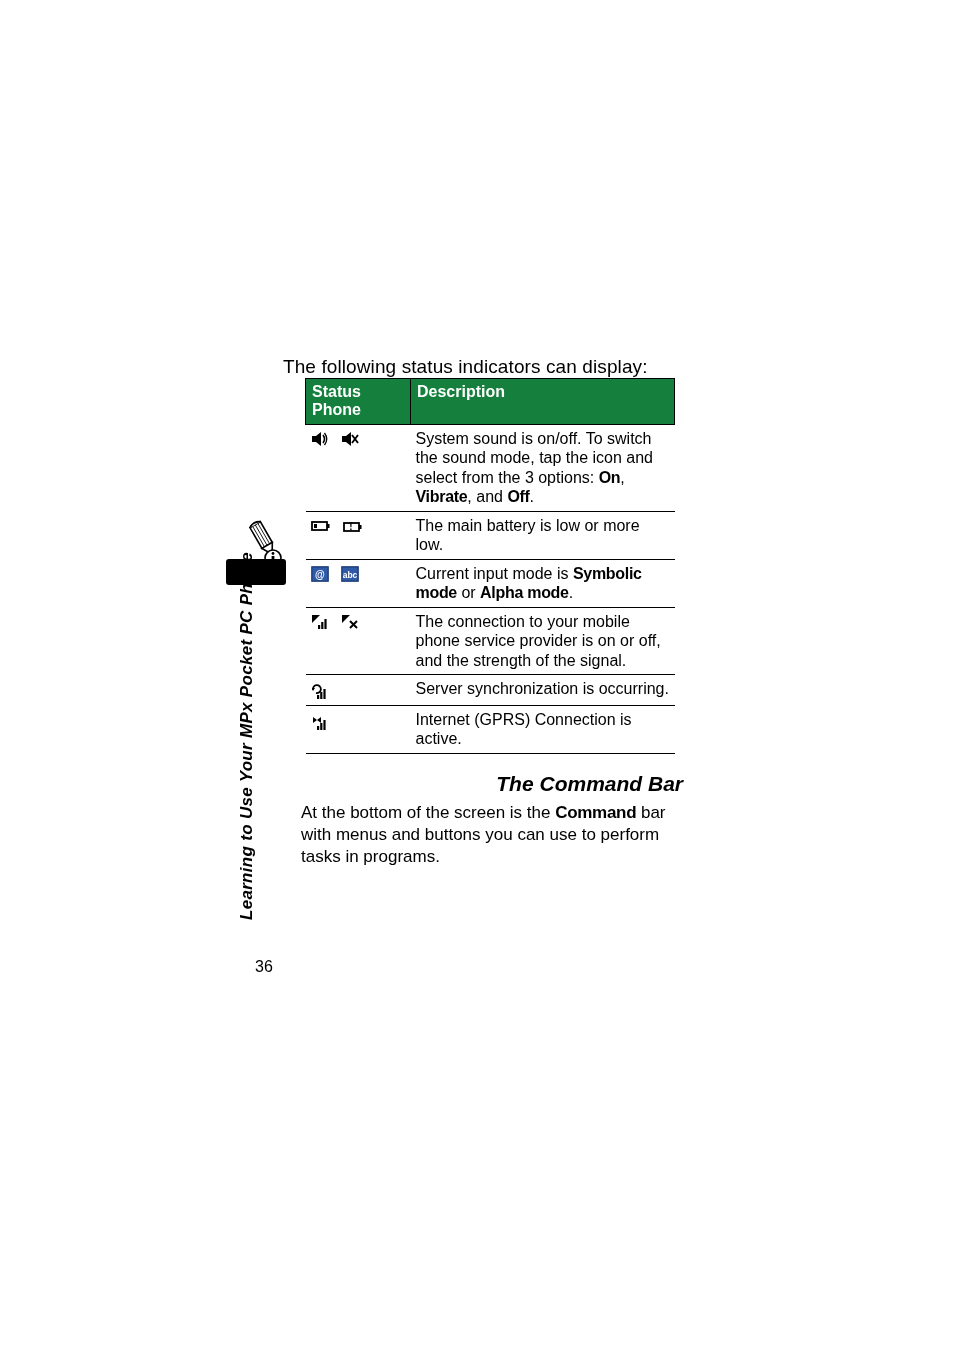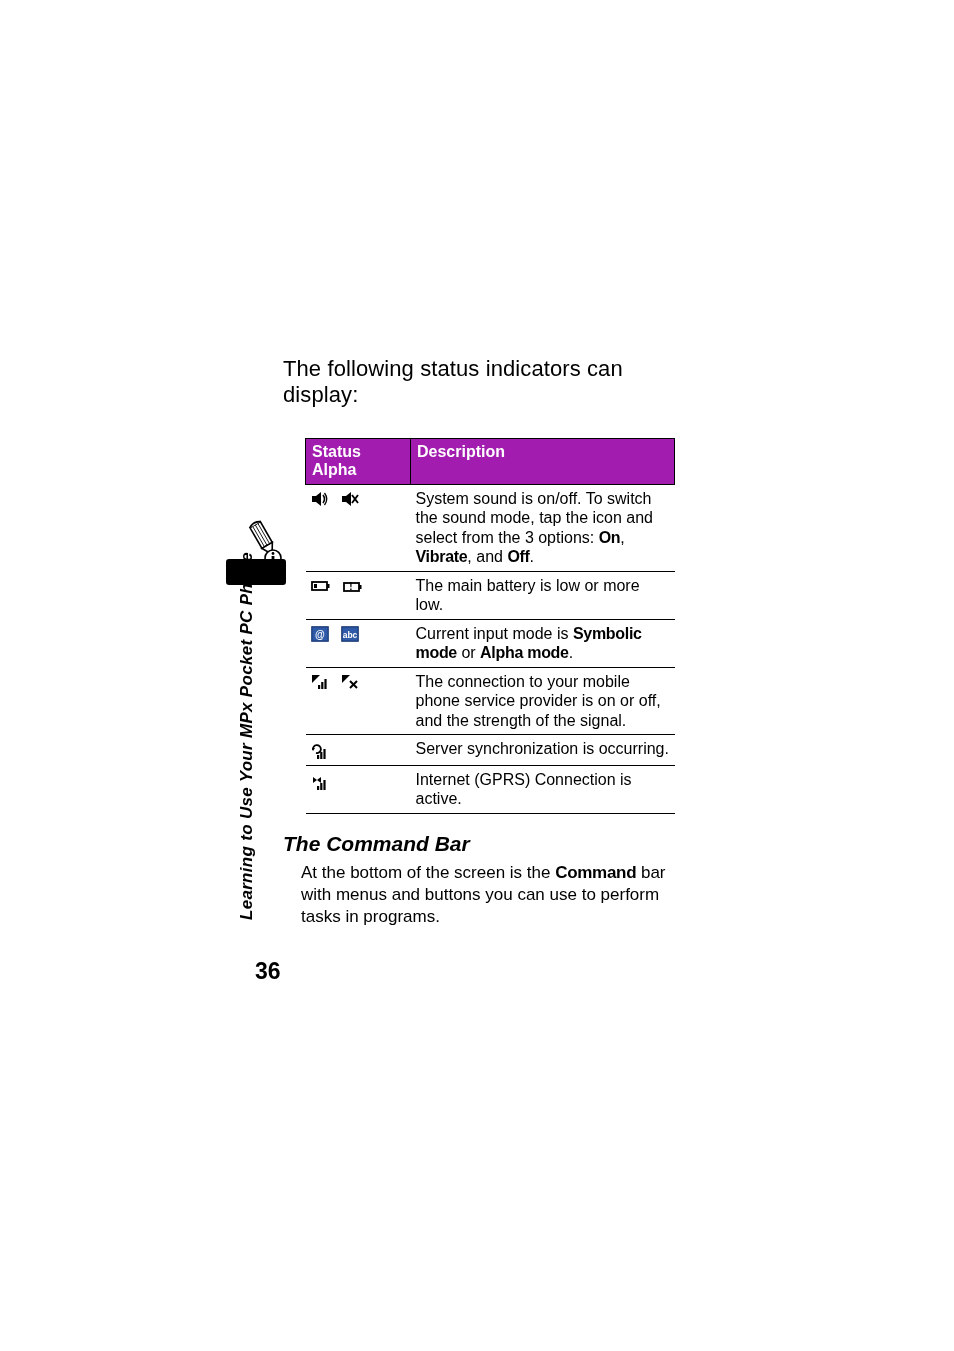--- a/index.html
+++ b/index.html
@@ -45,46 +45,46 @@
     font-style: italic;
     font-weight: bold;
     font-size: 17px;
     white-space: nowrap;
     letter-spacing: 0.3px;
   }
   .page-number {
     position: absolute;
     left: 255px;
     top: 958px;
-    font-weight: bold;
-    font-size: 23px;
+    font-weight: normal;
+    font-size: 16px;
   }
   
   .content {
     position: absolute;
     left: 283px;
     top: 356px;
     width: 400px;
   }
   .intro {
-    font-size: 22px;
-    margin-bottom: 30px;
+    font-size: 19px;
+    margin-bottom: 0;
     letter-spacing: 0.1px;
   }
   .tbl-wrap {
     margin-left: 22px;
     width: 370px;
   }
   table.status {
     border-collapse: collapse;
     width: 100%;
     font-size: 16px;
   }
   table.status thead th {
-    background: #a21caf;
+    background: #15803d;
     color: #fff;
     text-align: left;
     font-weight: bold;
     padding: 4px 6px 4px 6px;
     border: 1.5px solid #000;
     vertical-align: top;
     line-height: 1.15;
   }
   table.status thead th.col-icon {
     width: 92px;
@@ -112,20 +112,21 @@
   .bold-cond {
     font-family: "Arial Narrow", Arial, sans-serif;
     font-weight: bold;
     letter-spacing: -0.3px;
   }
   h3.cmd-bar {
     font-style: italic;
     font-weight: bold;
     font-size: 21px;
     margin: 18px 0 6px 0;
+    text-align: right;
   }
   .body-para {
     font-size: 17px;
     line-height: 1.28;
     margin-left: 18px;
   }
   
   .ic {
     display: inline-block;
     vertical-align: middle;
@@ -157,21 +158,21 @@
 
   <div class="content">
     <div class="intro">The following status indicators can display:</div>
 
     <div class="tbl-wrap">
       <table class="status">
         <thead>
           <tr>
             <th class="col-icon">
               <span>Status</span><br>
-              <span>Alpha</span>
+              <span>Phone</span>
             </th>
             <th>Description</th>
           </tr>
         </thead>
         <tbody>
 
           <tr>
             <td class="icons">
               <span class="icon-pair">
                 <svg class="ic" width="18" height="16" viewBox="0 0 18 16">

